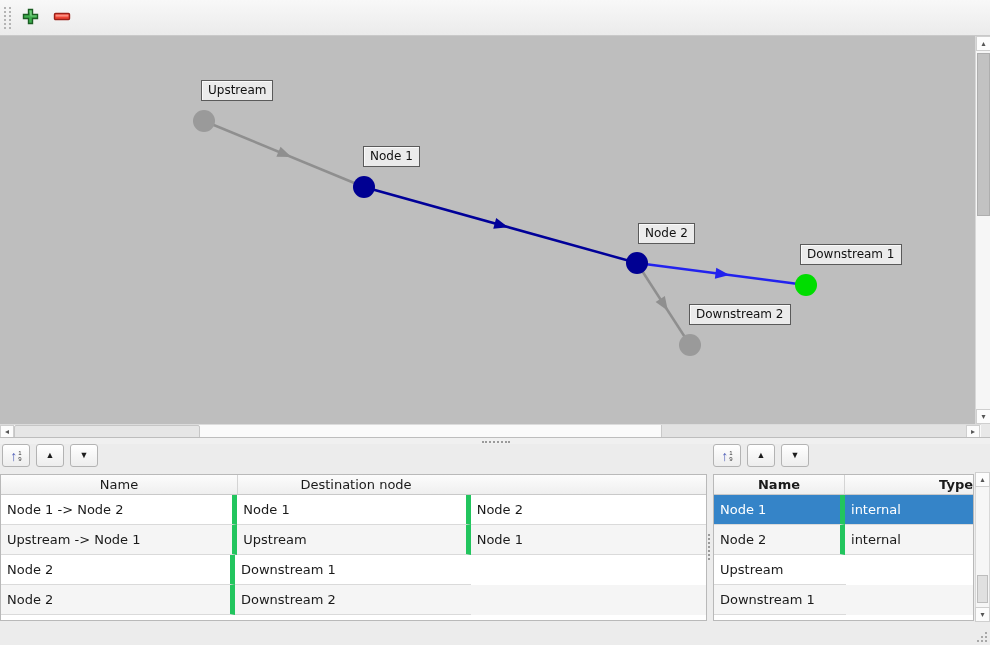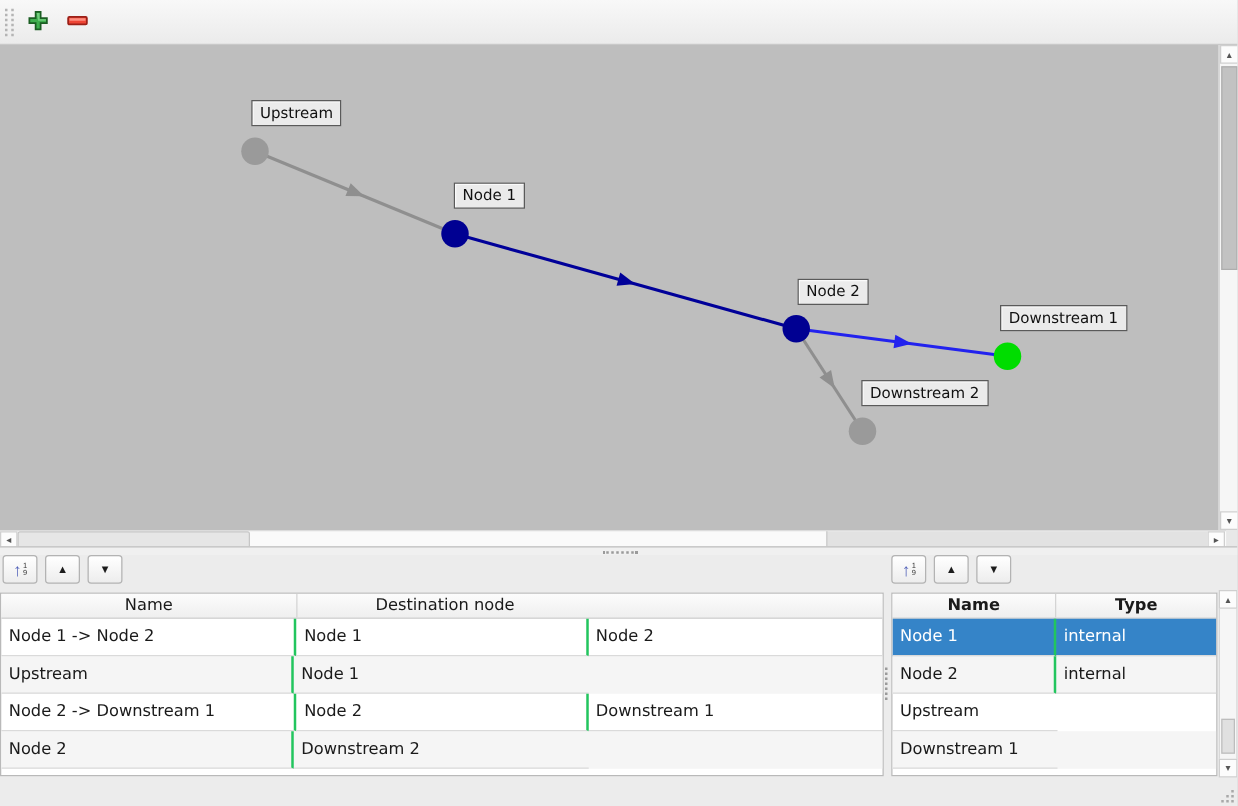--- a/index.html
+++ b/index.html
@@ -118,21 +118,21 @@
   .dtable.nodes { left:713px; width:261px; height:147px; }
   .t-row { display:flex; height:30px; }
   .t-head { display:flex; height:20px; background:linear-gradient(#fcfcfc,#efefef); border-bottom:1px solid #c9c9c9; }
   .t-head .t-cell {
     line-height:19px; text-align:center; padding:0;
     border-right:1px solid #d4d4d4; overflow:hidden;
   }
   .dtable.nodes .t-head .t-cell { font-weight:bold; }
   .t-row .t-cell {
     line-height:29px; padding:0 0 0 6px;
-    border-right:2px solid #22c55e; border-bottom:1px solid #dadada;
+    border-right:5px solid #22c55e; border-bottom:1px solid #dadada;
     overflow:hidden; white-space:nowrap;
   }
   .t-cell:last-child { border-right:none; }
   .t-row.alt { background:#f5f5f5; }
   .t-row.selected { color:#ffffff; }
   
   .nodes-scroll {
     position:absolute; left:975px; top:472px; width:15px; height:150px;
     background:#f6f6f6; border:1px solid #d8d8d8;
   }
@@ -256,42 +256,42 @@
       <div class="t-head">
         <div class="t-cell" style="width: 237px;">Name</div>
         <div class="t-cell" style="width: 236px;">Destination node</div>
       </div>
       <div class="t-row">
         <div class="t-cell" style="width: 237px;">Node 1 -&gt; Node 2</div>
         <div class="t-cell" style="width: 234px;">Node 1</div>
         <div class="t-cell" style="width: 236px;">Node 2</div>
       </div>
       <div class="t-row alt">
+        <div class="t-cell" style="width: 237px;">Upstream -&gt; Node 1</div>
         <div class="t-cell" style="width: 234px;">Upstream</div>
         <div class="t-cell" style="width: 236px;">Node 1</div>
       </div>
       <div class="t-row">
-        <div class="t-cell" style="width: 237px;">Node 2 -&gt; Downstream 1</div>
         <div class="t-cell" style="width: 234px;">Node 2</div>
         <div class="t-cell" style="width: 236px;">Downstream 1</div>
       </div>
       <div class="t-row alt">
         <div class="t-cell" style="width: 234px;">Node 2</div>
         <div class="t-cell" style="width: 236px;">Downstream 2</div>
       </div>
     </div>
 
   <div class="v-splitter">
     <div class="dots"></div>
   </div>
 
   <div class="dtable nodes" id="nodesTable">
       <div class="t-head">
         <div class="t-cell" style="width: 132px;">Name</div>
-        <div class="t-cell" style="width: 129px;">Type</div>
+        <div class="t-cell" style="width: 129px; text-align: right;">Type</div>
       </div>
       <div class="t-row selected" style="background: rgb(53, 132, 200);">
         <div class="t-cell" style="width: 132px;">Node 1</div>
         <div class="t-cell" style="width: 129px;">internal</div>
       </div>
       <div class="t-row alt">
         <div class="t-cell" style="width: 132px;">Node 2</div>
         <div class="t-cell" style="width: 129px;">internal</div>
       </div>
       <div class="t-row">

